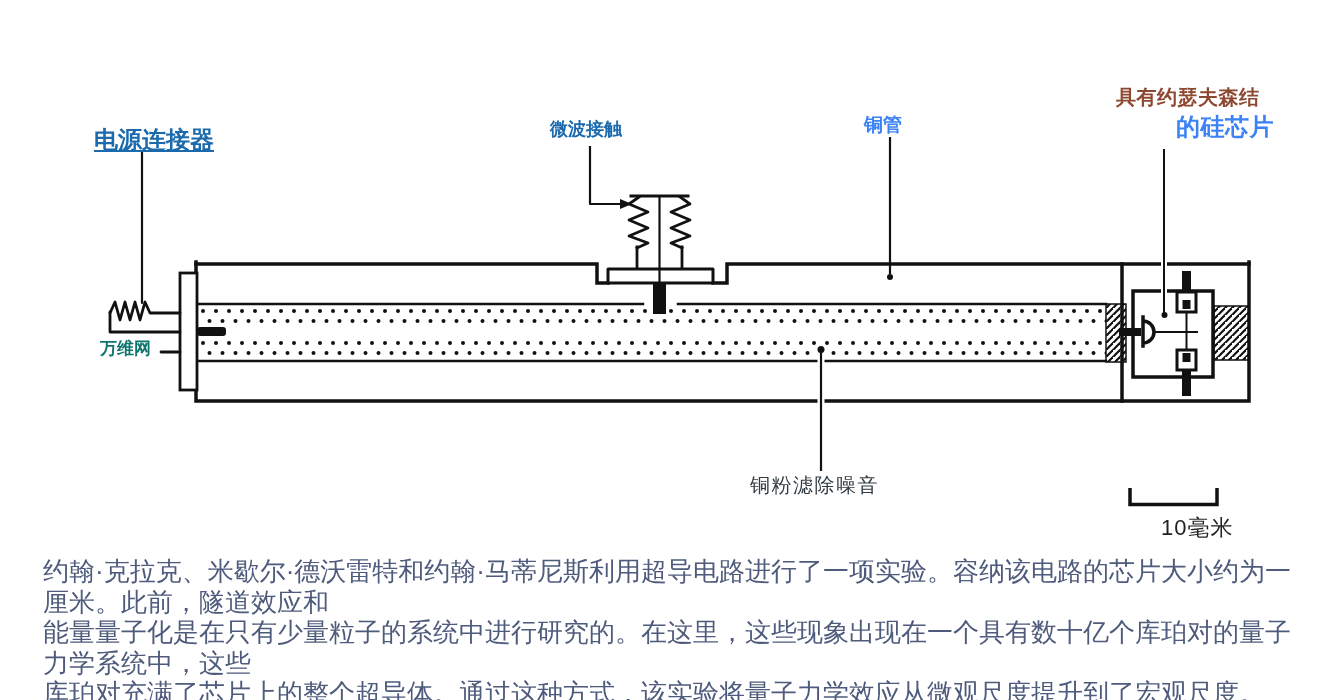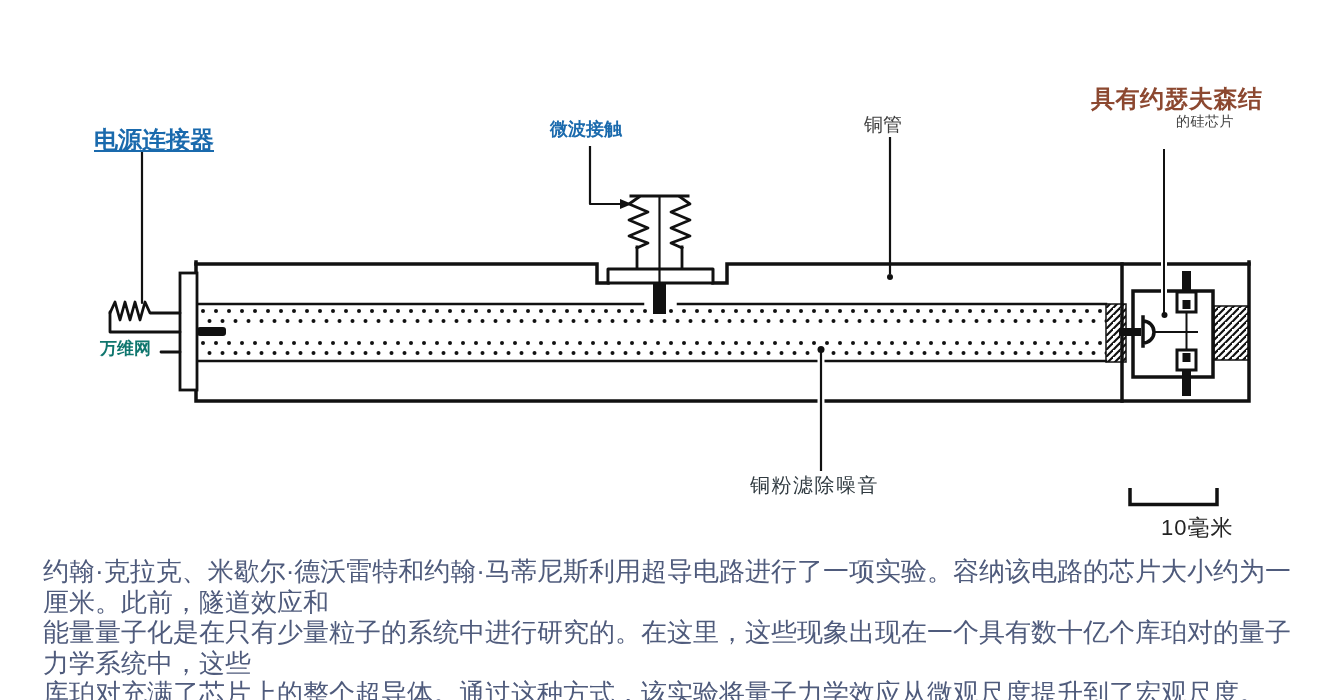--- a/index.html
+++ b/index.html
@@ -3,27 +3,27 @@
 <meta charset="utf-8">
 <style>
   html,body{margin:0;padding:0;background:#ffffff;}
   #stage{
     position:relative;width:1317px;height:700px;background:#ffffff;overflow:hidden;
     font-family:"Liberation Sans", sans-serif;
   }
   #art{position:absolute;left:0;top:0;}
   .lbl{position:absolute;white-space:nowrap;line-height:1.1;}
   .lbl-blue{color:#1a6aad;font-weight:bold;}
-  .lbl-slate{color:#404040;font-weight:normal;}
+  .lbl-slate{color:#3b82f6;font-weight:bold;}
   .lbl-brown{color:#8c4830;font-weight:bold;letter-spacing:.5px;}
   .lbl-power{left:94px;top:127px;font-size:24px;text-decoration:underline;}
   .lbl-microwave{left:550px;top:120px;font-size:18px;}
   .lbl-tube{left:864px;top:115px;font-size:19px;}
-  .lbl-jj1{left:1091px;top:86px;font-size:24px;text-align:center;}
-  .lbl-jj2{left:1176px;top:114px;font-size:14px;letter-spacing:.5px;}
+  .lbl-jj1{left:1116px;top:86px;font-size:20px;text-align:center;}
+  .lbl-jj2{left:1176px;top:114px;font-size:24px;letter-spacing:.5px;}
   .lbl-powder{left:750px;top:474px;font-size:20px;color:#303a40;font-weight:500;letter-spacing:1.5px;}
   .lbl-scale{left:1161px;top:516px;font-size:22px;color:#222;font-weight:400;letter-spacing:1px;}
   .lbl-watermark{
     left:100px;top:340px;font-size:17px;font-weight:bold;color:#0f766e;
     text-shadow:-1px -1px 0 #fff,1px -1px 0 #fff,-1px 1px 0 #fff,1px 1px 0 #fff;
   }
   #caption{
     position:absolute;left:43px;top:556px;width:1250px;
     font-size:26px;line-height:30.5px;color:#4f5b7c;
   }

